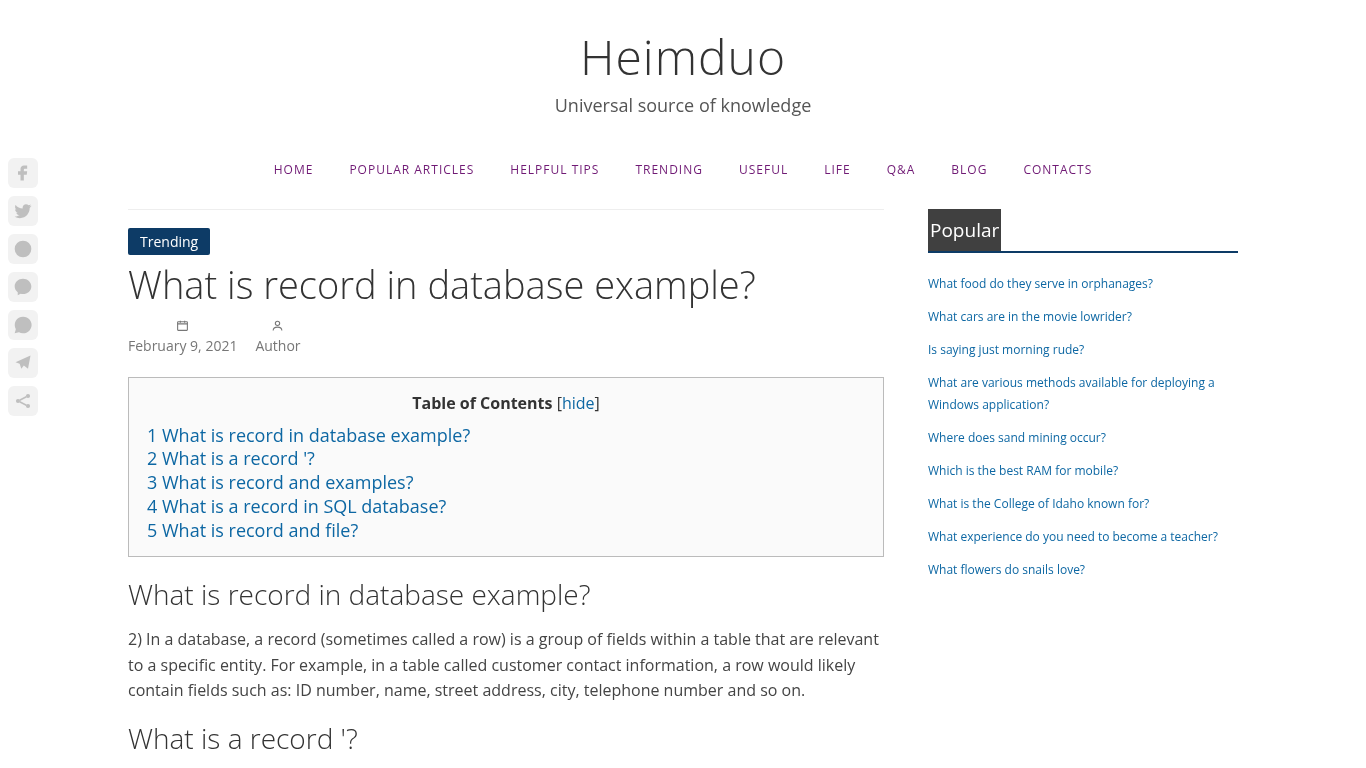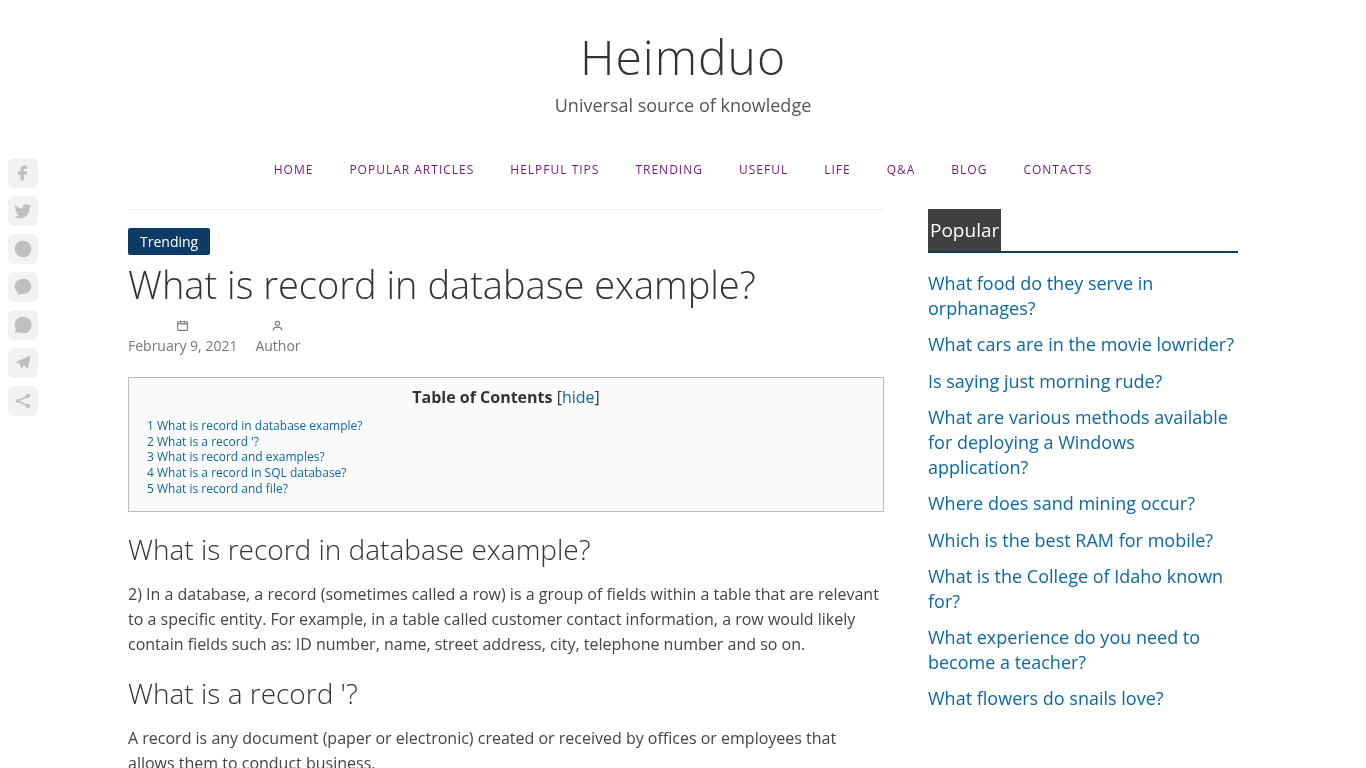--- a/index.html
+++ b/index.html
@@ -11,35 +11,35 @@
 .main-nav { text-align: center; padding: 28px 0 30px; }
 .main-nav ul { list-style: none; display: inline-flex; gap: 36px; }
 .main-nav a { text-decoration: none; color: #701a75; font-size: 12px; letter-spacing: 1px; font-weight: 400; }
 .layout { display: flex; gap: 44px; align-items: flex-start; }
 .content { flex: 1; border-top: 1px solid #eee; padding-top: 18px; }
 .category-badge { display: inline-block; background: #0d3b66; color: #fff; padding: 4px 12px; font-size: 14px; border-radius: 2px; margin-bottom: 8px; }
 .article-title { font-size: 38px; font-weight: 300; color: #333; margin-bottom: 10px; line-height: 1.15; }
 .meta { display: flex; gap: 18px; color: #777; font-size: 14px; margin-bottom: 22px; }
 .meta-item { display: inline-flex; align-items: center; gap: 6px; flex-direction: column; }
 .meta-icon { width: 13px; height: 13px; display: inline-block; }
-.toc { border: 1px solid #bbb; background: #fafafa; padding: 8px 18px 14px; margin-bottom: 18px; }
+.toc { border: 1px solid #bbb; background: #fafafa; padding: 14px 18px 14px; margin-bottom: 18px; }
 .toc-header { text-align: center; font-size: 16px; color: #333; margin-bottom: 10px; }
 .toc-header b { font-weight: 700; }
 .toc-hide { color: #0d67a3; cursor: pointer; }
 .toc ol { list-style: none; }
-.toc li { color: #0d67a3; font-size: 12px; line-height: 1.32; cursor: pointer; }
+.toc li { color: #0d67a3; font-size: 18px; line-height: 1.32; cursor: pointer; }
 .toc-num { color: #0d67a3; }
 .section-heading { font-size: 28px; font-weight: 300; color: #333; margin: 16px 0 14px; }
 .section-body { font-size: 16px; color: #444; line-height: 1.58; margin-bottom: 12px; }
 .sidebar { width: 310px; }
 .widget-title-wrap { border-bottom: 2px solid #0d3b66; margin-bottom: 18px; }
 .widget-title { display: inline-block; background: #404040; color: #fff; padding: 8px 2px; font-size: 19px; font-weight: 400; }
 .popular-list { list-style: none; }
 .popular-list li { margin-bottom: 11px; }
-.popular-list a { color: #0d67a3; text-decoration: none; font-size: 18px; line-height: 1.4; }
+.popular-list a { color: #0d67a3; text-decoration: none; font-size: 12px; line-height: 1.4; }
 .share-rail { position: fixed; left: 8px; top: 158px; display: flex; flex-direction: column; gap: 8px; }
 .share-btn { width: 30px; height: 30px; border-radius: 6px; background: #f2f2f2; display: flex; align-items: center; justify-content: center; color: #bfbfbf; cursor: pointer; }
 .share-btn svg { width: 20px; height: 20px; }
 </style>
 </head>
 <body>
 
 <div class="share-rail">
   <div class="share-btn">
       <svg viewBox="0 0 24 24" fill="currentColor">

